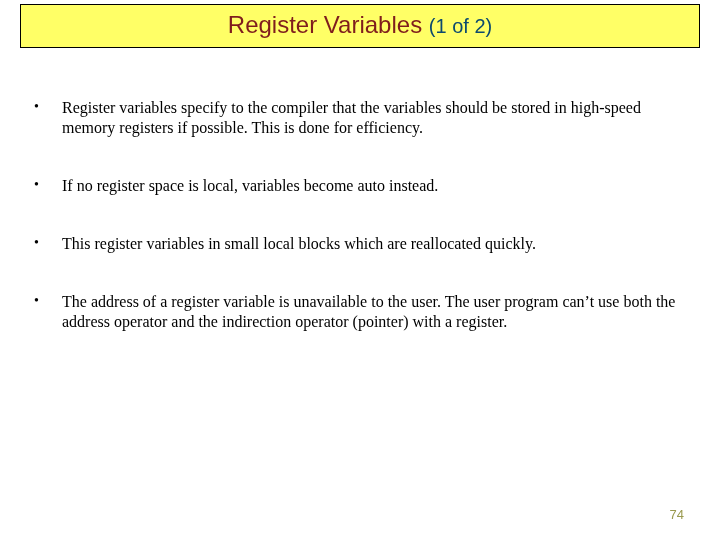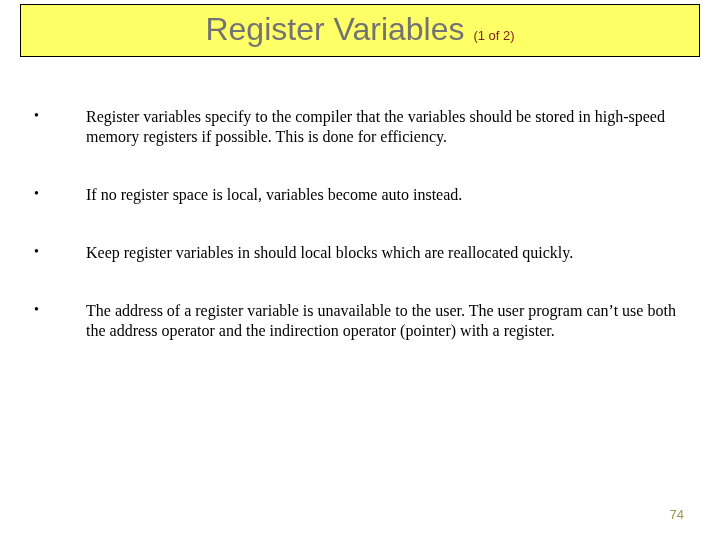--- a/index.html
+++ b/index.html
@@ -14,49 +14,48 @@
   .title-bar {
     background: #ffff66;
     border: 1px solid #000000;
     width: 680px;
     margin: 4px auto 0 auto;
     text-align: center;
     padding: 6px 0 8px 0;
   }
   .title-main {
     font-family: Arial, Helvetica, sans-serif;
-    font-size: 32px;
+    font-size: 24px;
     font-weight: 400;
-    color: #737373;
+    color: #7f1d1d;
   }
   .title-sub {
     font-family: Arial, Helvetica, sans-serif;
-    font-size: 13px;
+    font-size: 20px;
     font-weight: 400;
-    color: #7f1d1d;
+    color: #0c4a6e;
   }
   .content {
     padding: 50px 34px 0 34px;
   }
   .bullet-row {
     display: flex;
     align-items: flex-start;
     margin-bottom: 38px;
     font-size: 16px;
     line-height: 1.25;
     color: #000;
   }
   .bullet-mark {
     width: 28px;
     flex: 0 0 28px;
     font-size: 14px;
   }
   .bullet-text {
     flex: 1;
-    margin-left: 24px;
   }
   .page-num {
     position: absolute;
     right: 36px;
     bottom: 18px;
     font-family: Arial, Helvetica, sans-serif;
     font-size: 13px;
     color: #9a9a4f;
   }
 </style>
@@ -71,21 +70,21 @@
   <div class="bullet-row">
     <div class="bullet-mark">•</div>
     <div class="bullet-text">Register variables specify to the compiler that the variables should be stored in high-speed memory registers if possible. This is done for efficiency.</div>
   </div>
   <div class="bullet-row">
     <div class="bullet-mark">•</div>
     <div class="bullet-text">If no register space is local, variables become auto instead.</div>
   </div>
   <div class="bullet-row">
     <div class="bullet-mark">•</div>
-    <div class="bullet-text">Keep register variables in should local blocks which are reallocated quickly.</div>
+    <div class="bullet-text">This register variables in small local blocks which are reallocated quickly.</div>
   </div>
   <div class="bullet-row">
     <div class="bullet-mark">•</div>
     <div class="bullet-text">The address of a register variable is unavailable to the user. The user program can’t use both the address operator and the indirection operator (pointer) with a register.</div>
   </div>
 </div>
 
 <div class="page-num">74</div>
 
 </body></html>

